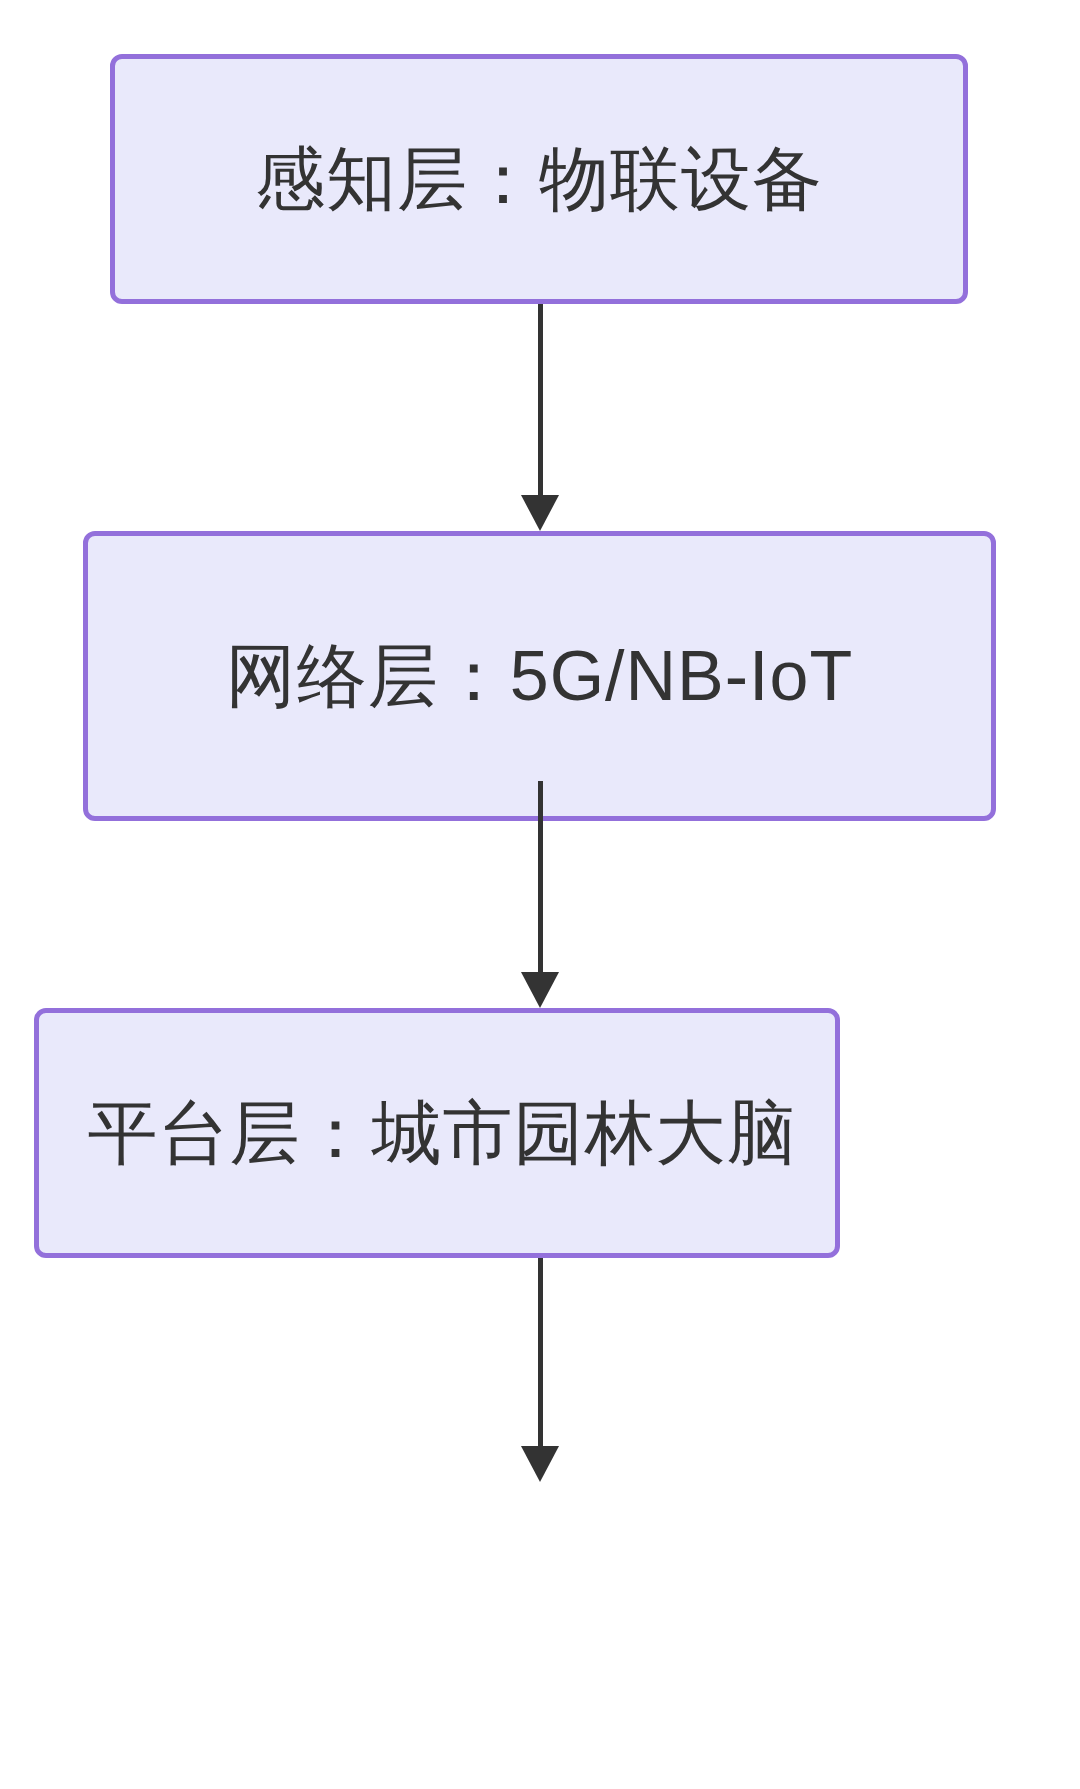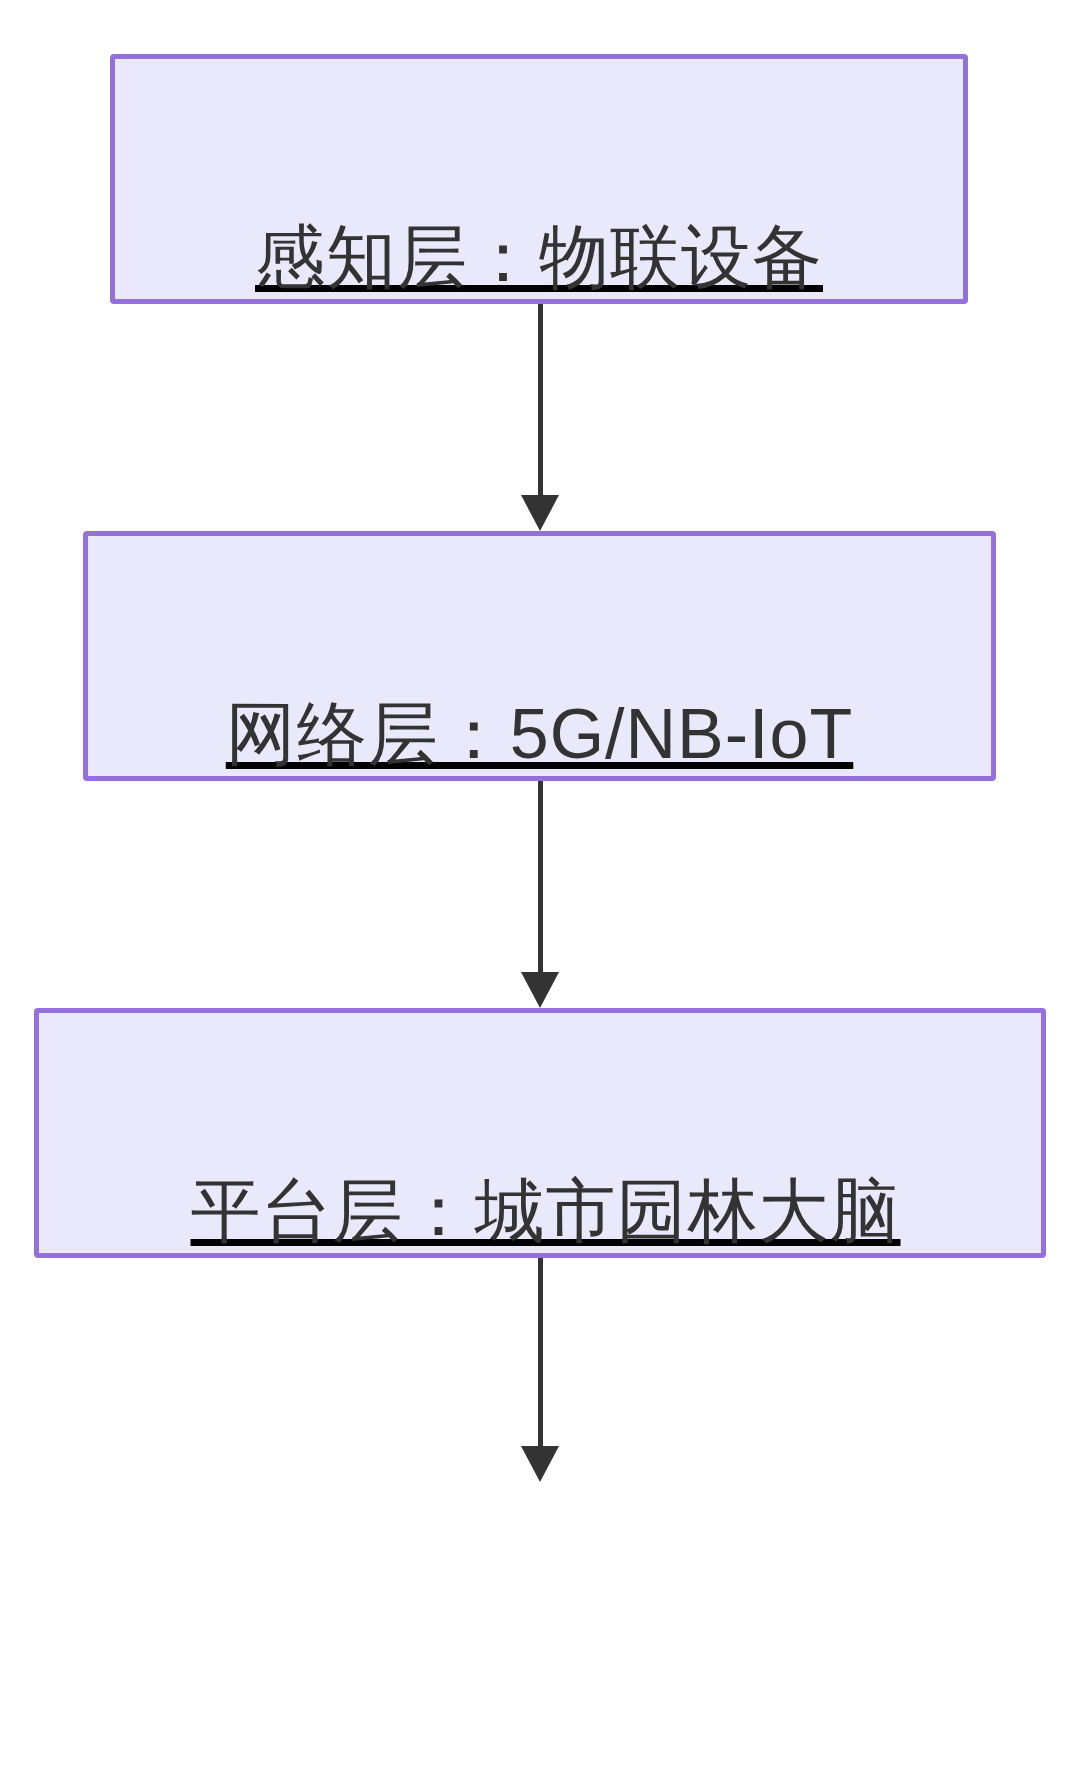--- a/index.html
+++ b/index.html
@@ -18,36 +18,35 @@
     position: relative;
     width: 1080px;
     height: 1789px;
     background: var(--background);
     overflow: hidden;
   }
   .node {
     position: absolute;
     background: var(--node-fill);
     border: 5px solid var(--node-border);
-    border-radius: 4px;
+    border-radius: 12px;
     display: flex;
-    align-items: flex-end;
+    align-items: center;
     justify-content: center;
-    text-decoration: underline;
   }
   .node-label {
     font-size: 70px;
     line-height: 1.2;
     color: var(--text);
     white-space: nowrap;
     letter-spacing: 1px;
   }
   .node-1 { left: 110px; top:   54px; width:  858px; height: 250px; }
-  .node-2 { left:  83px; top:  531px; width:  913px; height: 250px; }
-  .node-3 { left:  34px; top: 1008px; width: 1012px; height: 250px; padding-left: 11px; }
+  .node-2 { left:  83px; top:  531px; width:  913px; height: 290px; }
+  .node-3 { left:  34px; top: 1008px; width: 806px; height: 250px; padding-left: 11px; }
   .node-4 { left:  54px; top: 1482px; width:  972px; height: 250px; }
 
   .arrow {
     position: absolute;
     left: 521px;            
     width: 38px;
     display: flex;
     flex-direction: column;
     align-items: center;
   }

